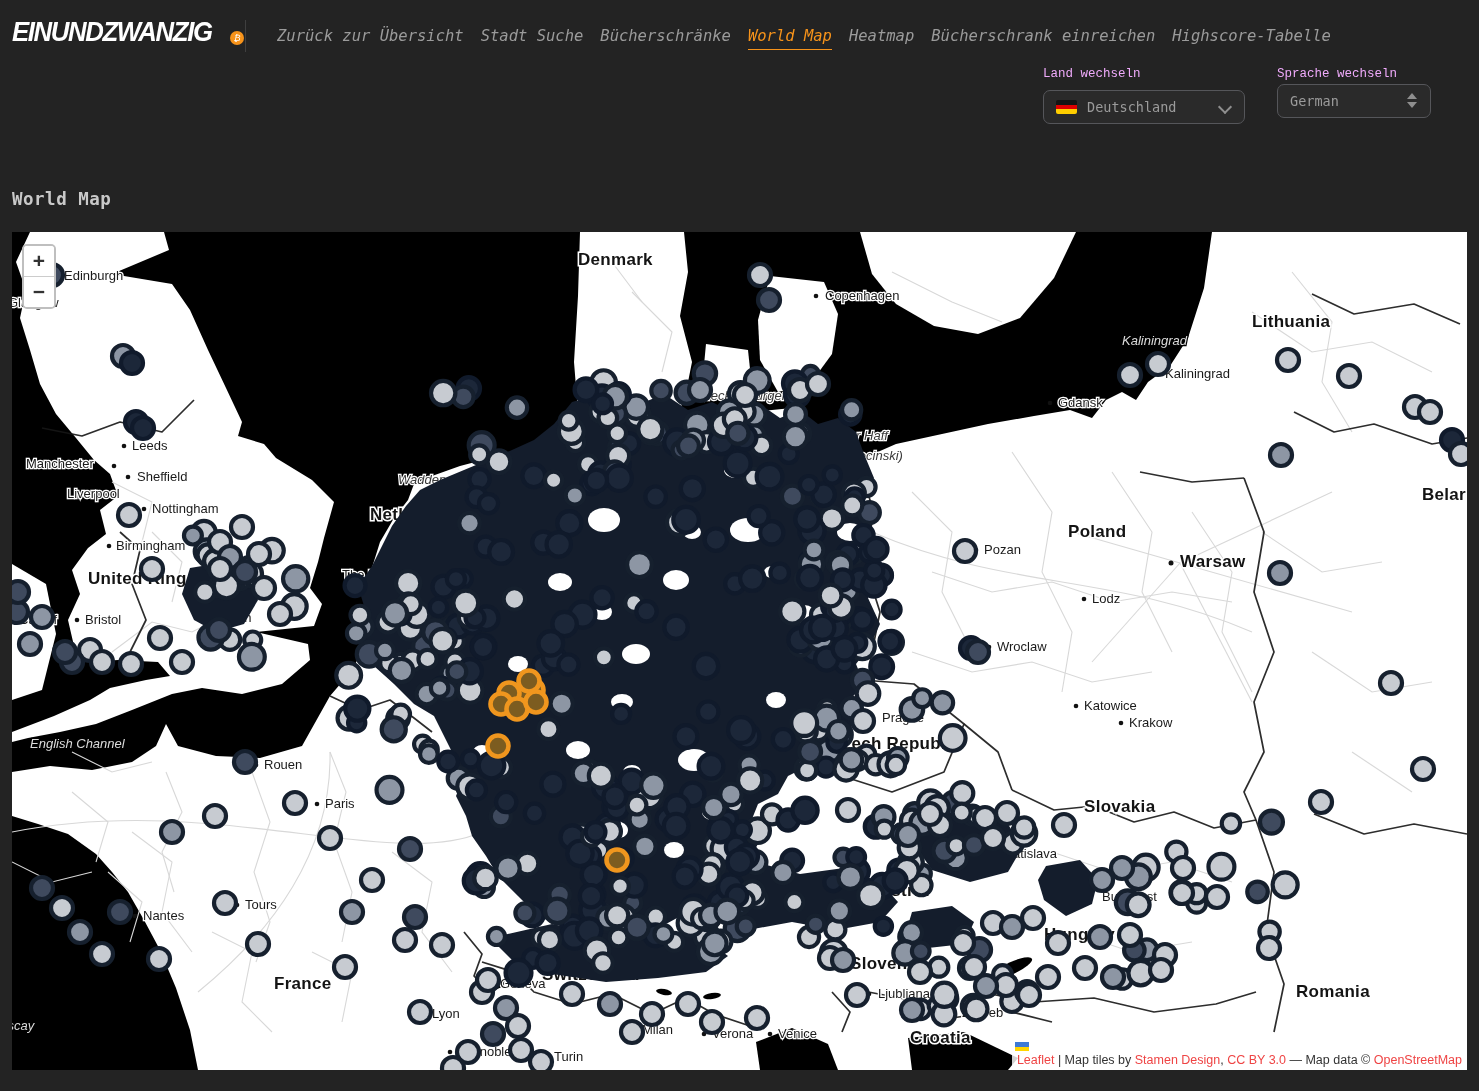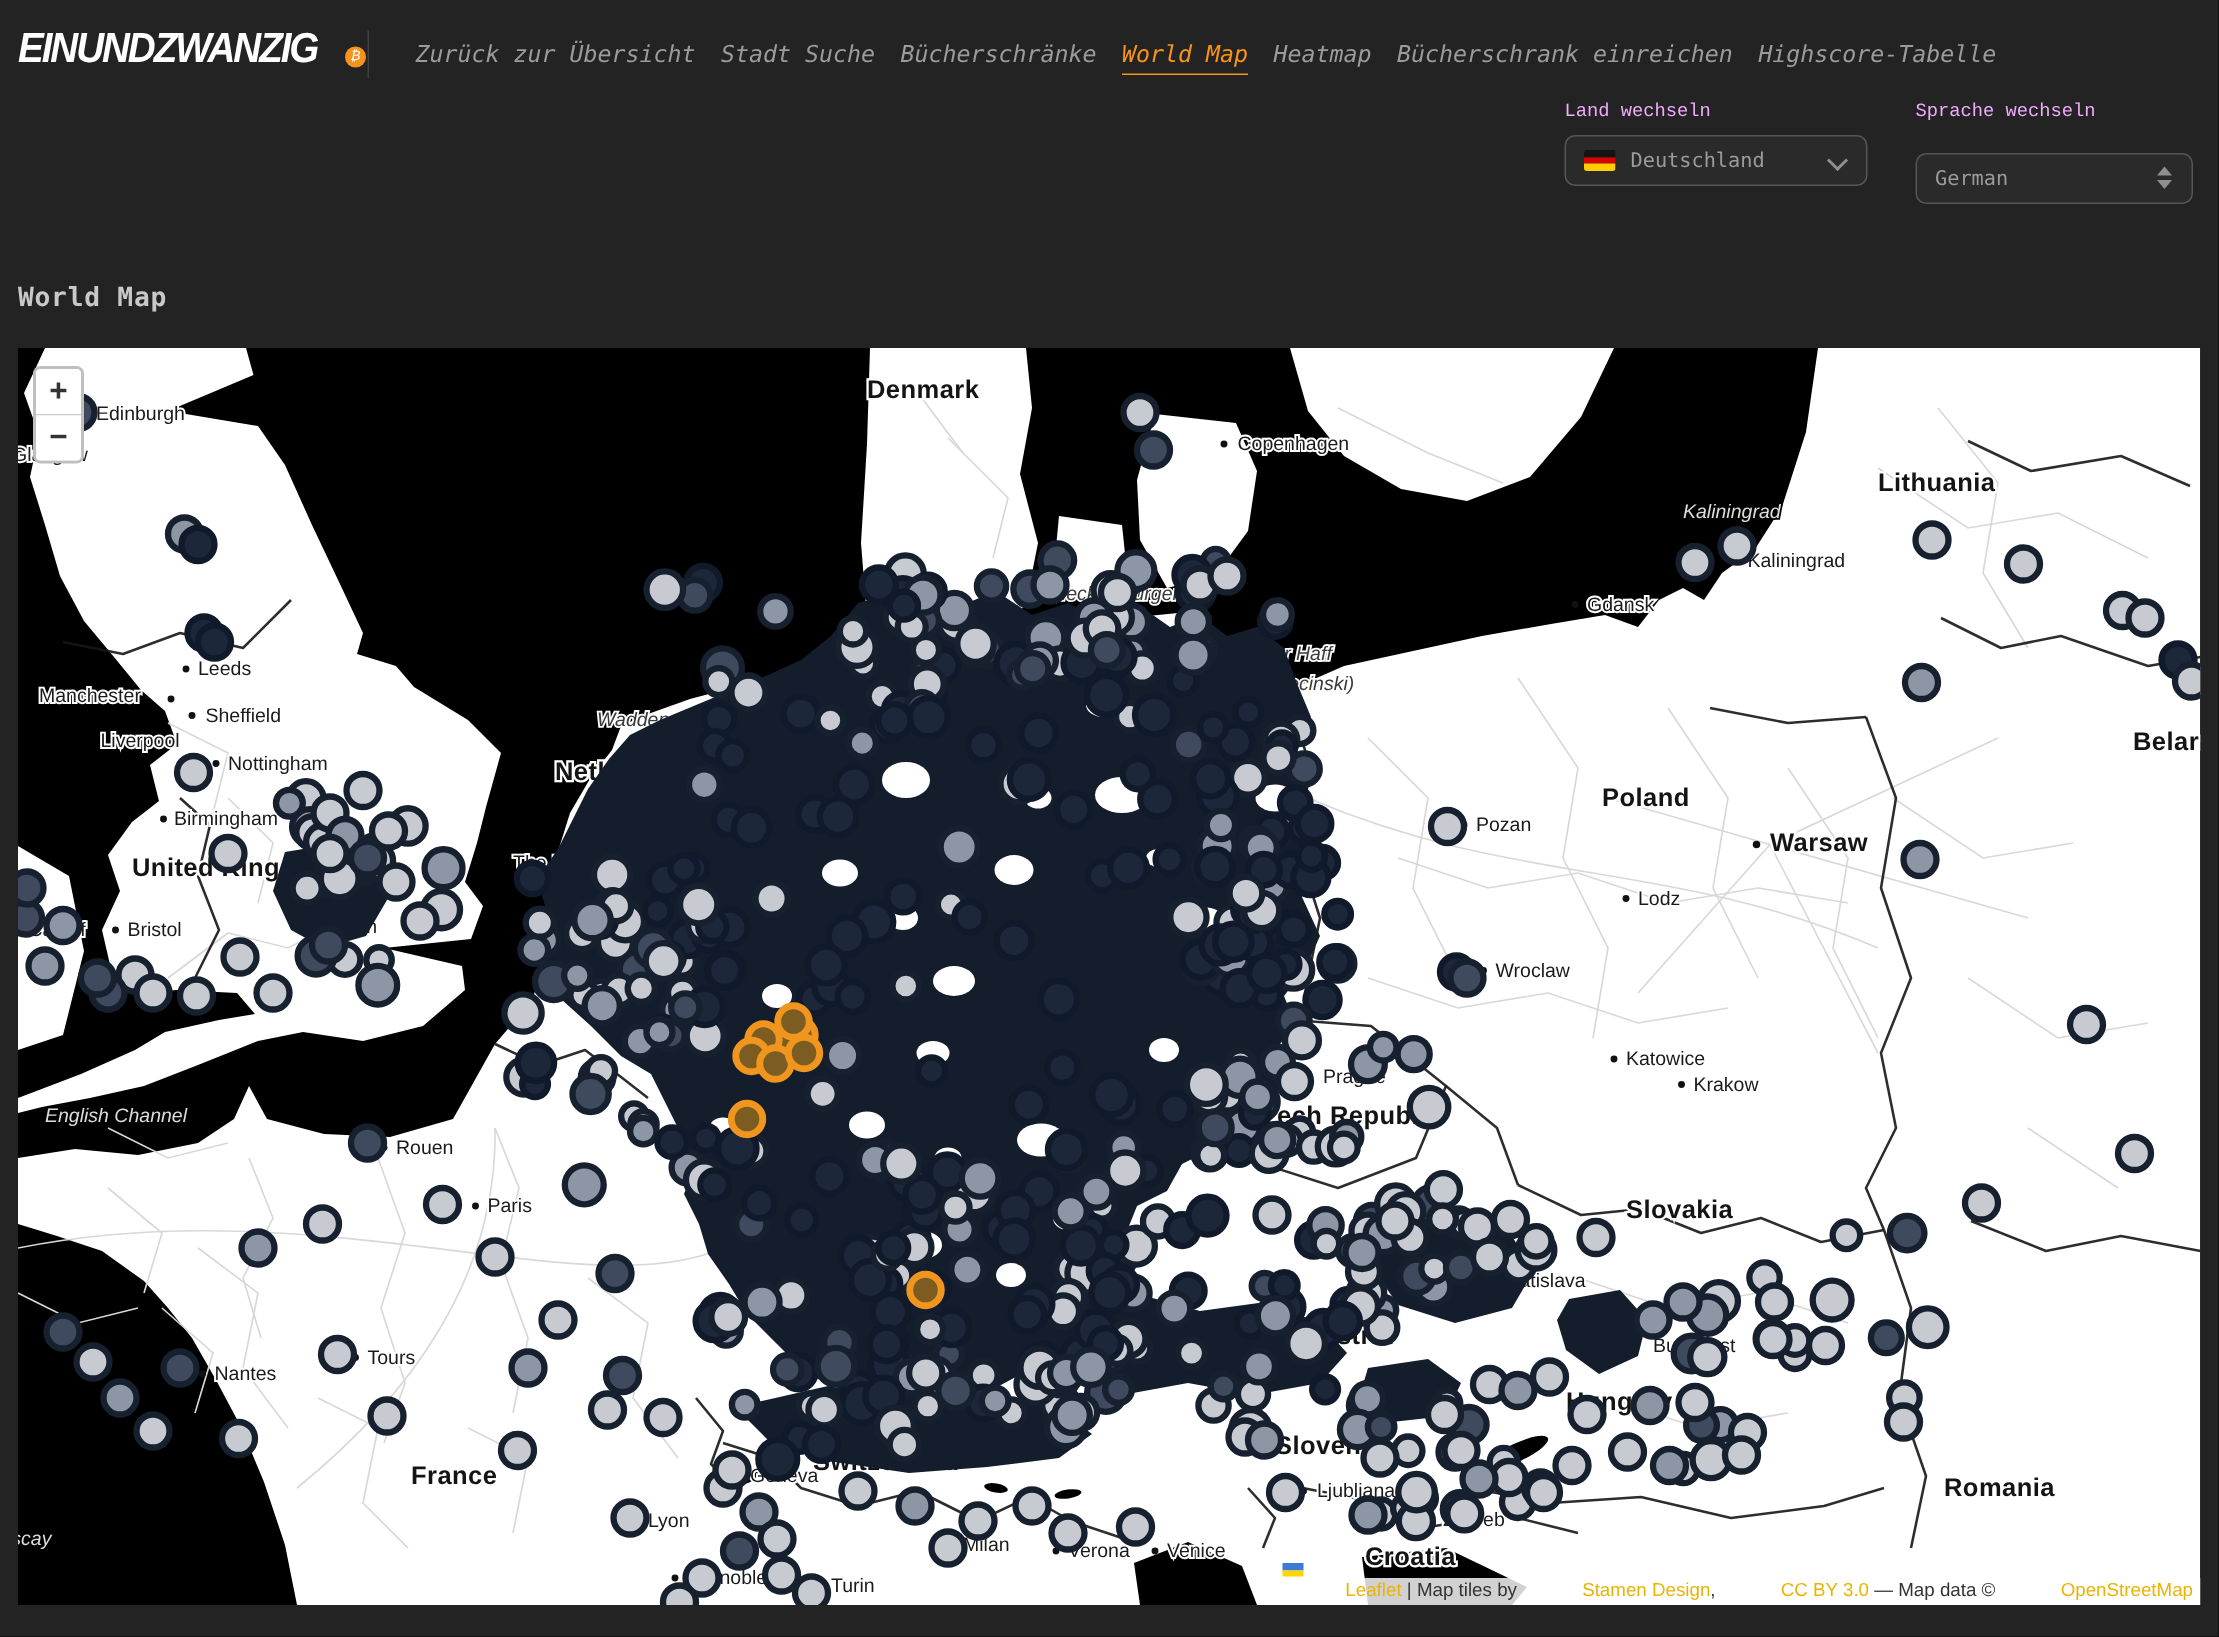--- a/index.html
+++ b/index.html
@@ -66,21 +66,21 @@
   .zoom-btn.first{border-bottom:1px solid #ccc;}
   .attr-wrap{position:absolute;right:0;bottom:0;display:flex;flex-direction:column;align-items:flex-start;z-index:5;}
   .ua-chip{background:rgba(255,255,255,.8);padding:2px 3px 1px 3px;line-height:0;display:inline-block;}
   .ua-flag{display:inline-block;width:14px;height:9px;line-height:0;}
   .ua-flag .b{display:block;width:14px;height:4.5px;background:#3d7ad6;}
   .ua-flag .y{display:block;width:14px;height:4.5px;background:#ffd500;}
   .attribution{
     background:rgba(255,255,255,.82);color:#333;font-family:"Liberation Sans",sans-serif;
     font-size:12.5px;line-height:17px;padding:0 5px 1px 5px;white-space:nowrap;
   }
-  .attribution a{color:#eab308;text-decoration:none;cursor:pointer;margin-left:40px;}
+  .attribution a{color:#ef4444;text-decoration:none;cursor:pointer;}
 </style>
 </head>
 <body>
 
 <div class="logo">
   <span class="logo-text">EINUNDZWANZIG</span>
   <span class="logo-badge">₿</span>
 </div>
 <div class="header-divider"></div>
 <nav id="nav">
@@ -98,21 +98,21 @@
   <span class="flag-de">
       <div class="fde1"></div>
       <div class="fde2"></div>
       <div class="fde3"></div>
     </span>
   <span>Deutschland</span>
   <span class="chev-down"></span>
 </div>
 
 <div class="ctl-label" style="left:1277px;top:67px;">Sprache wechseln</div>
-<div class="select" style="left:1277px;top:102px;width:185px;">
+<div class="select" style="left:1277px;top:84px;width:154px;">
   <span>German</span>
   <span class="chev-pair">
       <span class="up"></span>
       <span class="down"></span>
     </span>
 </div>
 
 <div class="page-title">World Map</div>
 
 <div class="map-wrap">

